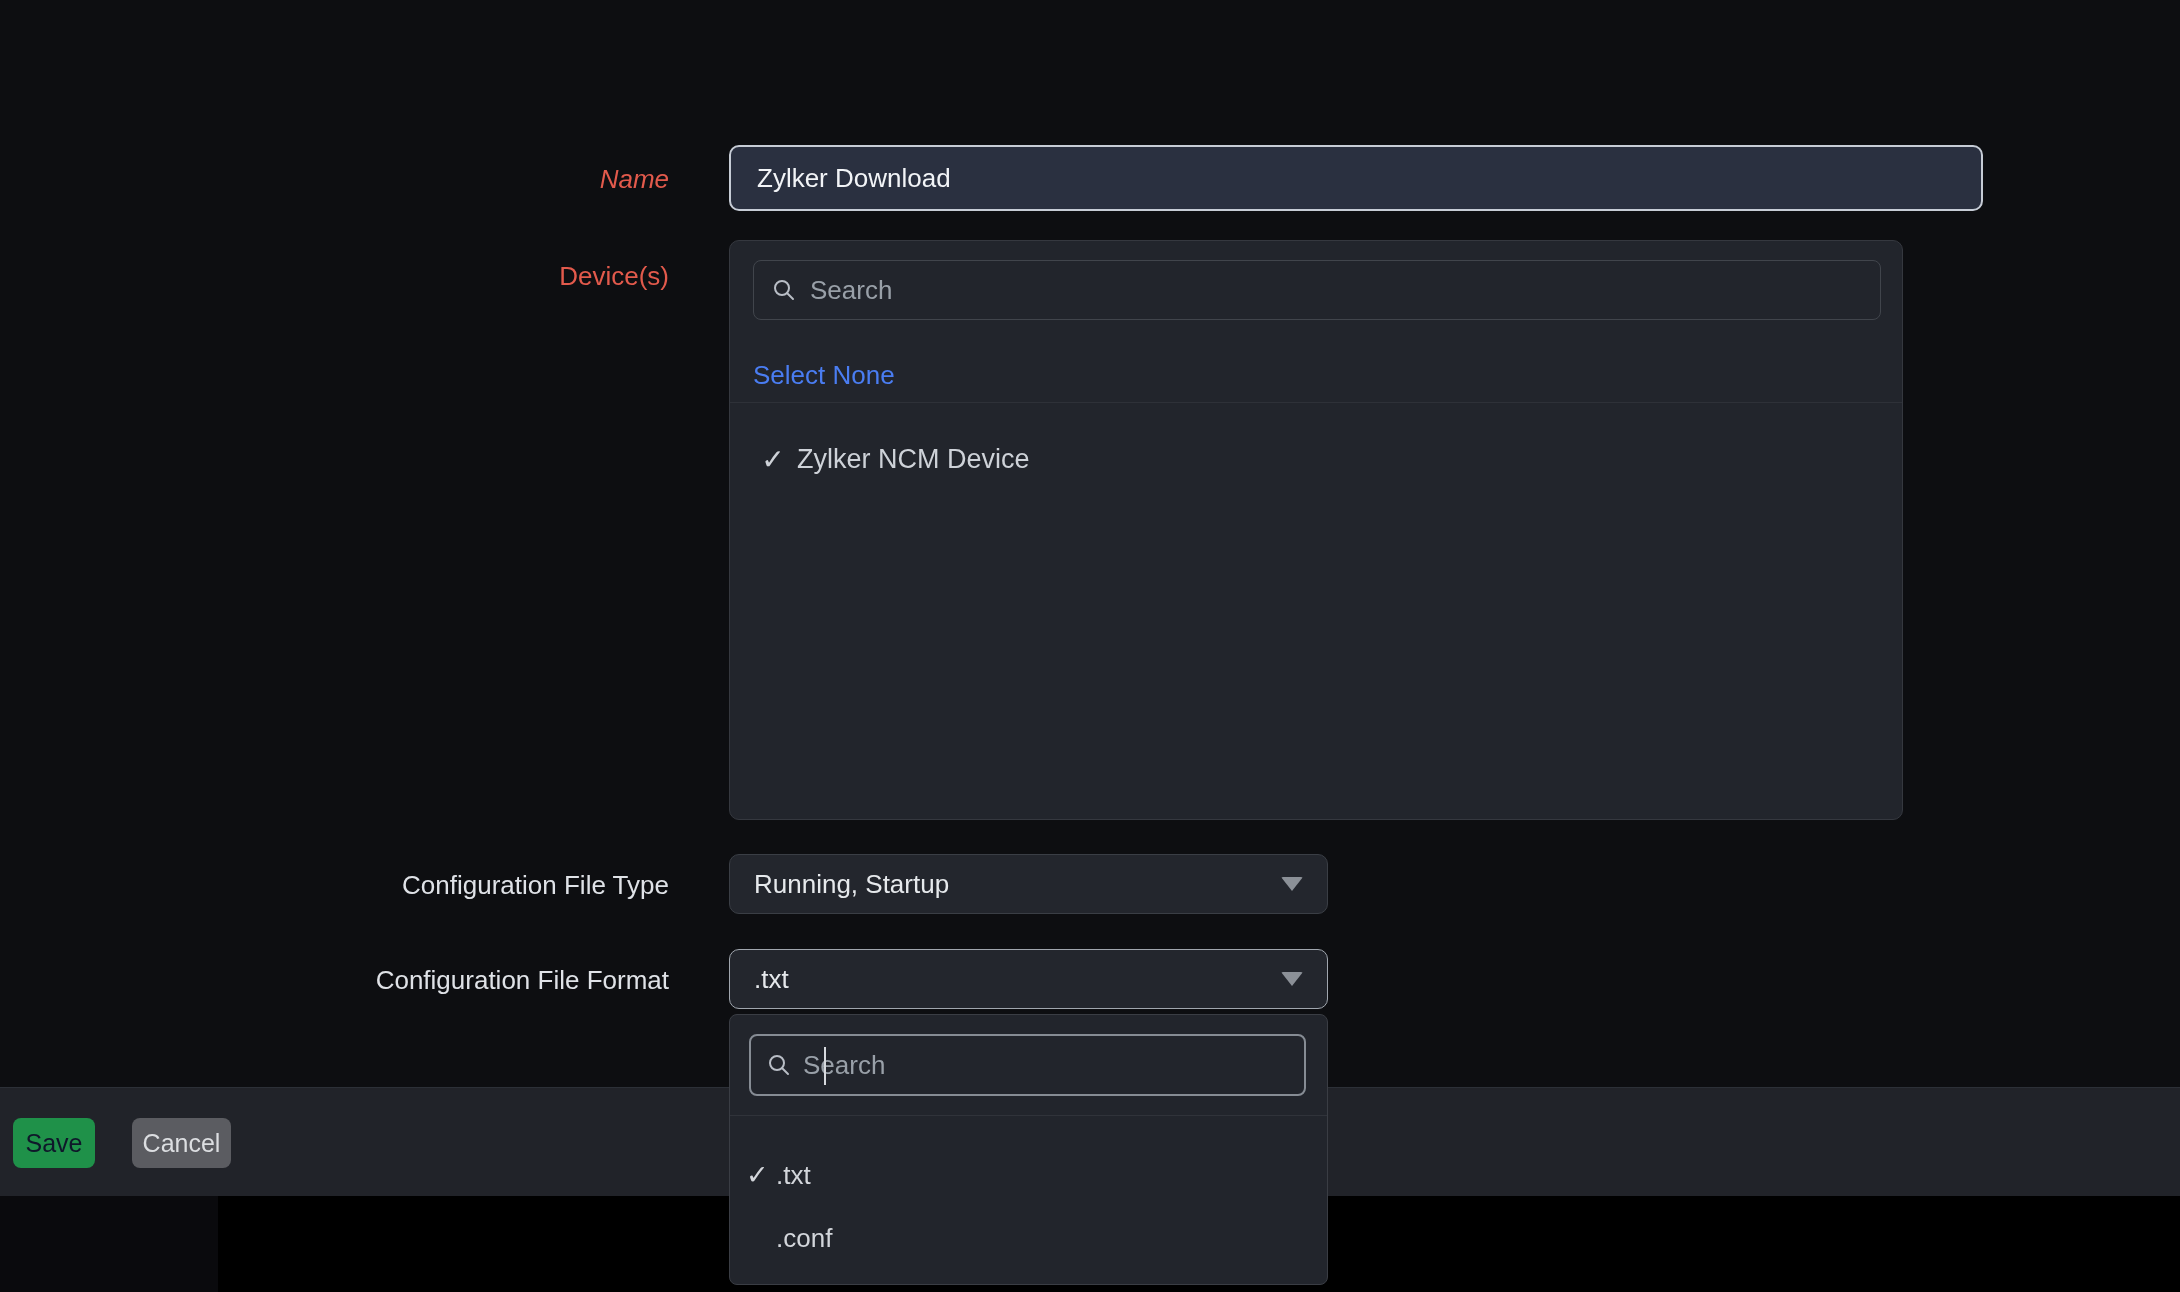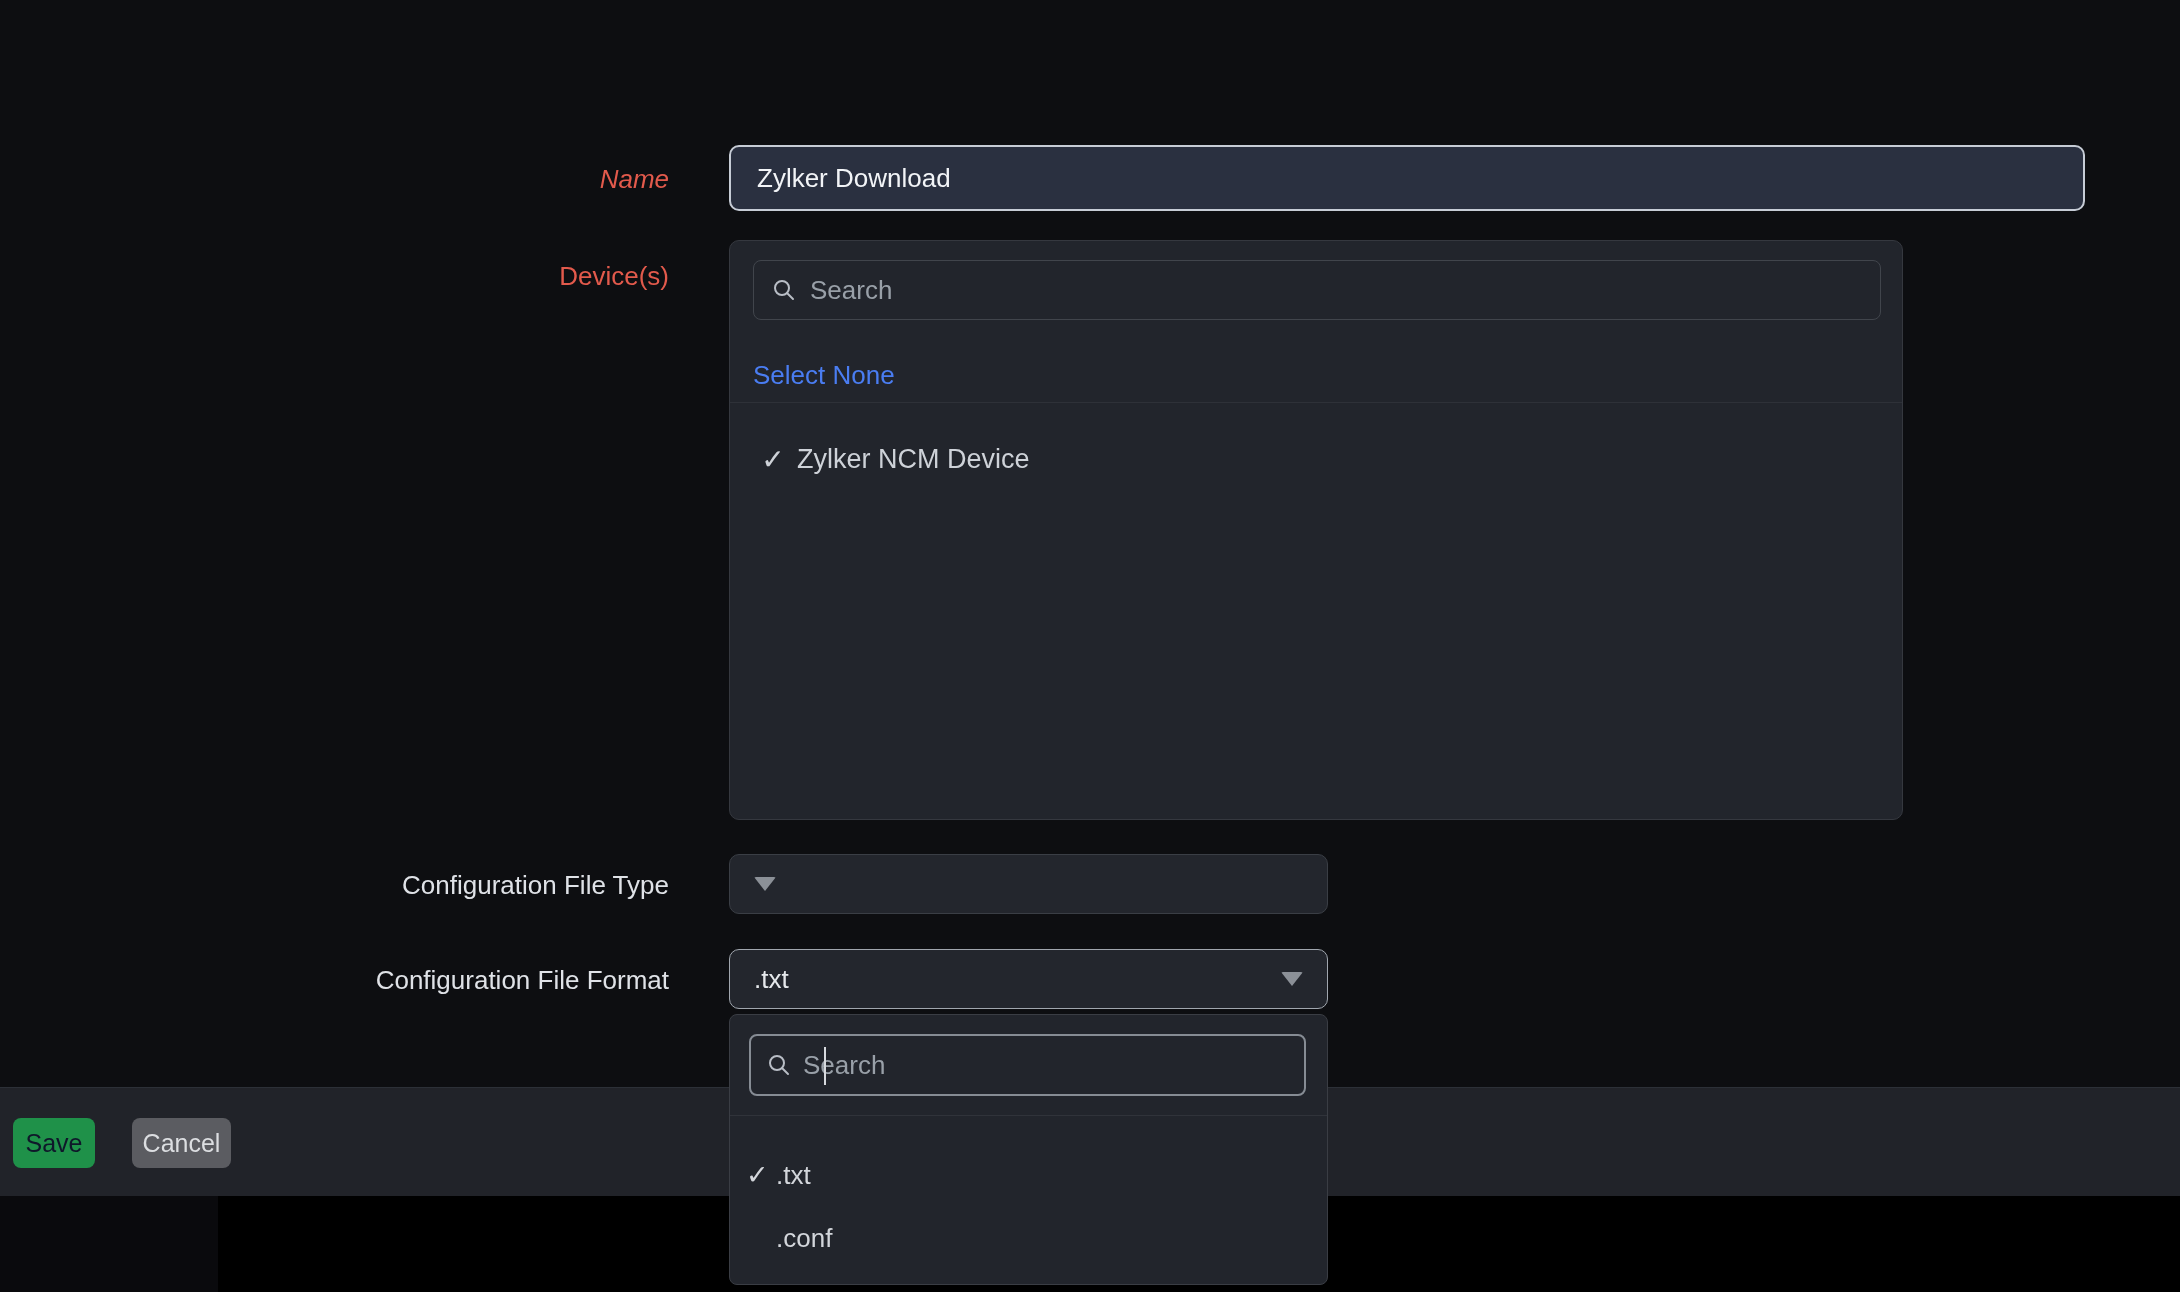--- a/index.html
+++ b/index.html
@@ -10,21 +10,21 @@
   .modal-header{position:absolute;left:0;top:0;width:2180px;height:102px;background:#22252d;display:flex;align-items:center;}
   .modal-title{margin-left:30px;font-size:34px;color:#e3e6ea;letter-spacing:.2px;}
   .close-btn{position:absolute;right:28px;top:22px;width:44px;height:44px;display:flex;align-items:center;justify-content:center;
              color:#a6acb5;font-size:34px;cursor:pointer;line-height:1;}
 
   
   .field-label{position:absolute;right:1511px;font-size:26px;color:#dfe2e7;white-space:nowrap;line-height:32px;text-align:right;}
   .field-label.required{color:#e25a4c;}
 
   
-  .name-input{position:absolute;left:729px;top:145px;width:1356px;height:66px;border-radius:10px;
+  .name-input{position:absolute;left:729px;top:145px;width:1254px;height:66px;border-radius:10px;
               background:#2a3040;border:2px solid #c6ccd6;color:#f2f4f7;font-size:26px;padding:0 26px;outline:none;}
 
   
   .device-panel{position:absolute;left:729px;top:240px;width:1174px;height:580px;border-radius:10px;
                 background:#22252c;border:1px solid #35383f;}
   .device-panel-top{position:relative;height:162px;border-bottom:1px solid #2e3138;}
   .panel-search{position:absolute;left:23px;top:19px;width:1128px;height:60px;border-radius:8px;border:1.5px solid #41454c;
                 background:transparent;display:flex;align-items:center;padding:0 18px;}
   .panel-search input{flex:1;background:transparent;border:none;outline:none;color:#dfe2e7;font-size:26px;margin-left:12px;}
   .panel-search input::placeholder{color:#99a0a8;}
@@ -94,20 +94,21 @@
     <div class="device-list">
       <div class="device-item">
         <span class="check-icon">✓</span>
         <span class="item-text">Zylker NCM Device</span>
       </div>
     </div>
   </div>
 
   <div class="field-label" style="top:869px;">Configuration File Type</div>
   <div class="select-box" style="top:854px;">
+    <span class="select-value">Running, Startup</span>
     <span class="chevron-down-icon"></span>
   </div>
 
   <div class="field-label" style="top:964px;">Configuration File Format</div>
   <div class="select-box focused" style="top:949px;">
     <span class="select-value">.txt</span>
     <span class="chevron-down-icon"></span>
   </div>
 
   <div class="dropdown-panel">

